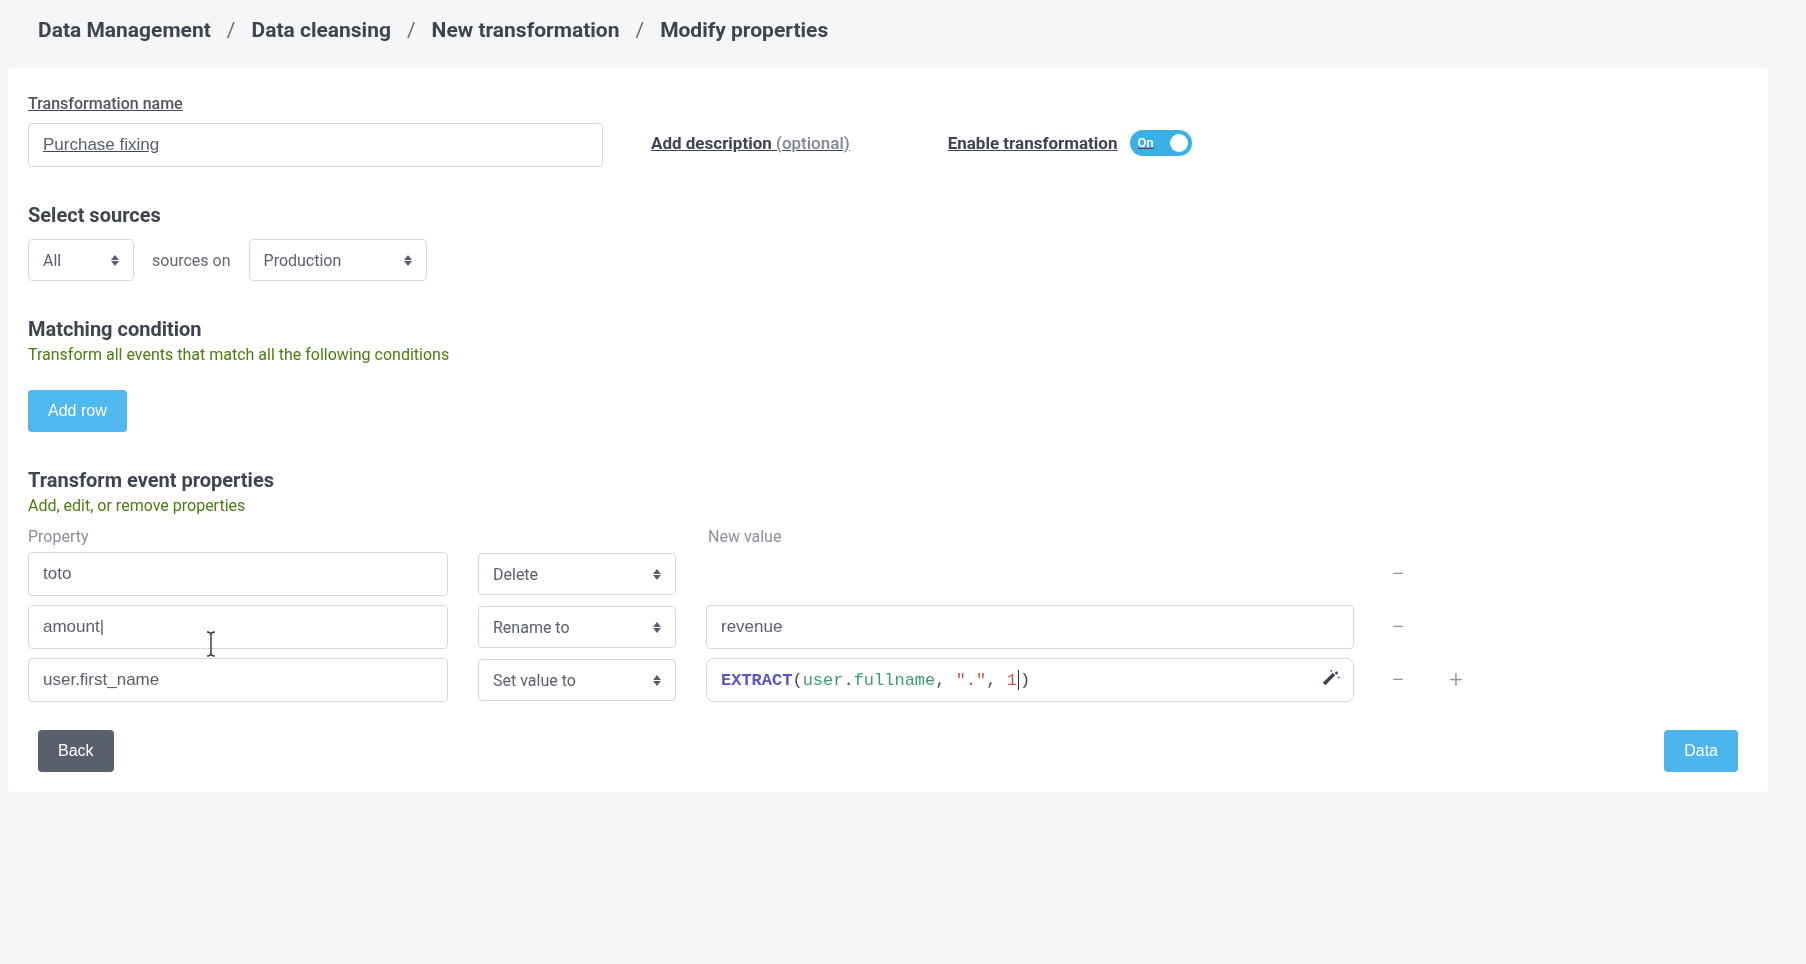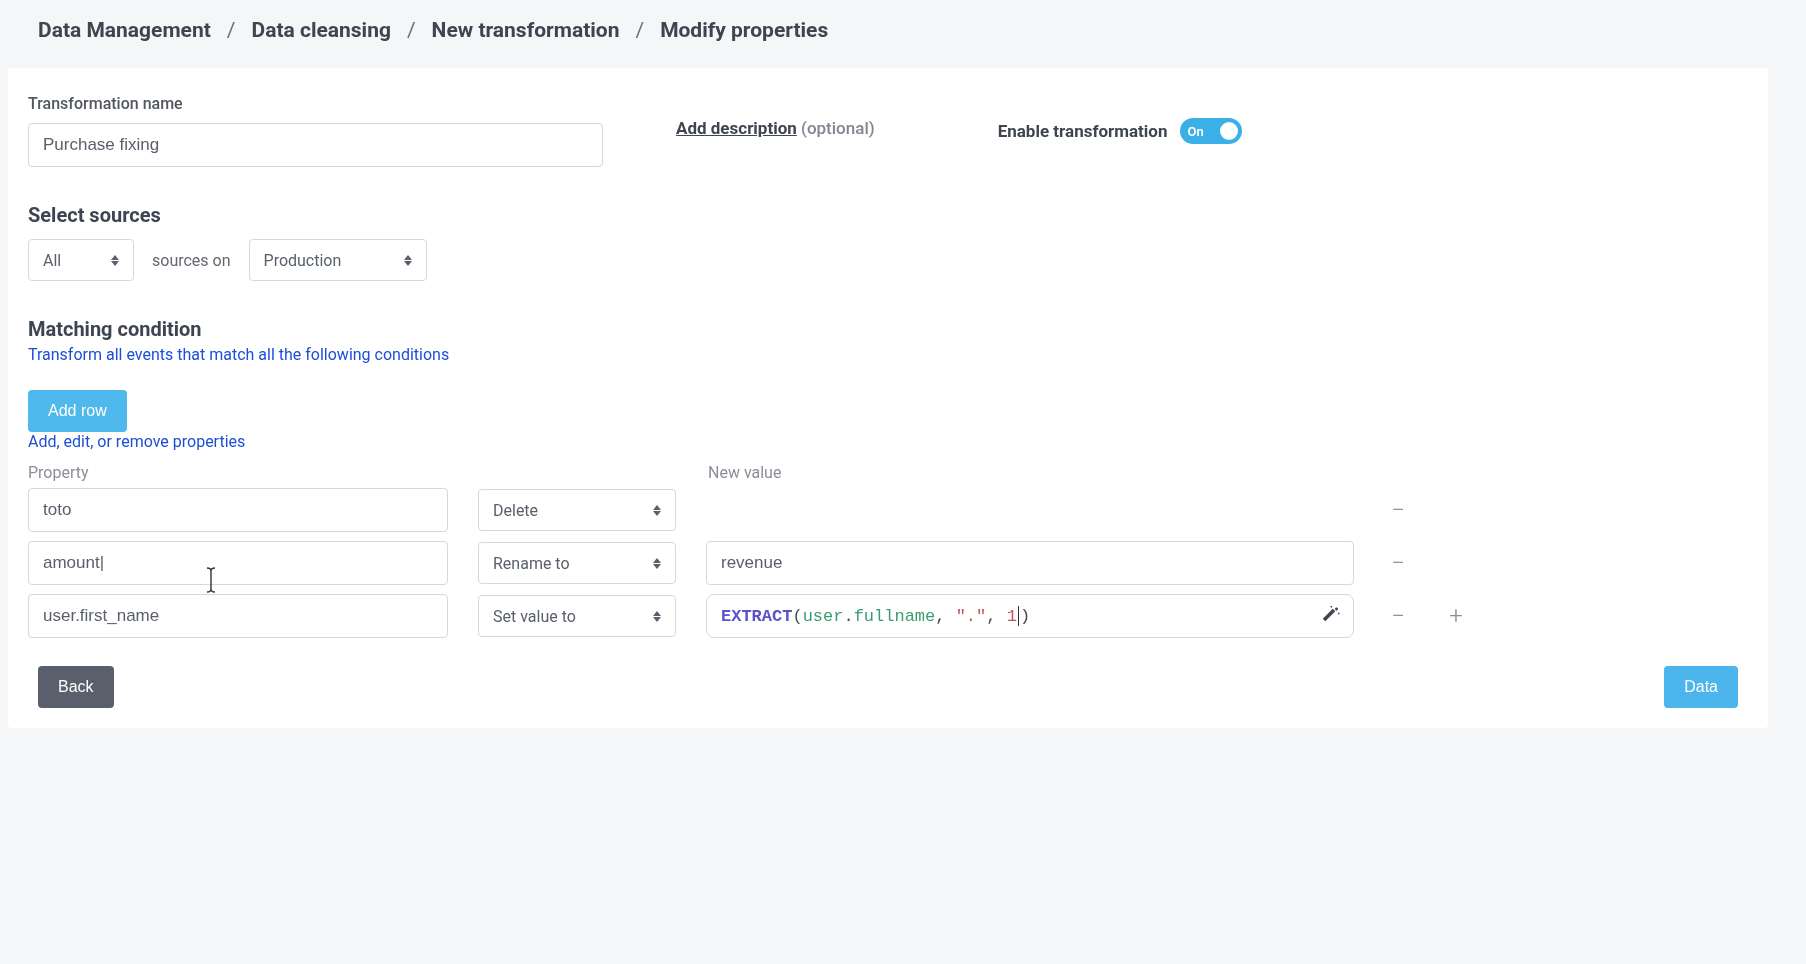--- a/index.html
+++ b/index.html
@@ -27,22 +27,23 @@
     border-radius: 4px;
   }
   .label {
     font-size: 16px;
     color: #51565f;
     margin-bottom: 10px;
     font-weight: 500;
   }
   .top-row {
     display: flex;
-    align-items: flex-start;
-    gap: 73px;
+    align-items: center;
+    gap: 48px;
+    text-decoration: underline;
   }
   .field-block { display: flex; flex-direction: column; }
   .text-input {
     border: 1px solid #d5d8dc;
     border-radius: 4px;
     padding: 12px 14px;
     font-size: 17px;
     color: #5a606b;
     background: #fff;
     height: 44px;
@@ -70,21 +71,21 @@
   }
   .section-title {
     font-size: 20px;
     font-weight: 700;
     color: #3f4550;
     margin-top: 36px;
     margin-bottom: 4px;
   }
   .section-sub {
     font-size: 16px;
-    color: #1d4ed8;
+    color: #4d7c0f;
     margin-bottom: 8px;
   }
   .sources-row {
     display:flex; align-items:center; gap:18px; margin-top:12px;
   }
   .select {
     border: 1px solid #d5d8dc;
     border-radius: 4px;
     padding: 10px 14px;
     height: 42px;
@@ -199,20 +200,21 @@
           <span class="down"></span>
         </span>
     </div>
   </div>
 
   <div class="section-title">Matching condition</div>
   <div class="section-sub">Transform all events that match all the following conditions</div>
 
   <button class="btn btn-primary btn-addrow">Add row</button>
 
+  <div class="section-title">Transform event properties</div>
   <div class="section-sub">Add, edit, or remove properties</div>
 
   <div class="prop-header">
     <div class="col-prop">Property</div>
     <div class="col-action"></div>
     <div class="col-val">New value</div>
   </div>
 
   
   <div class="prop-row">

